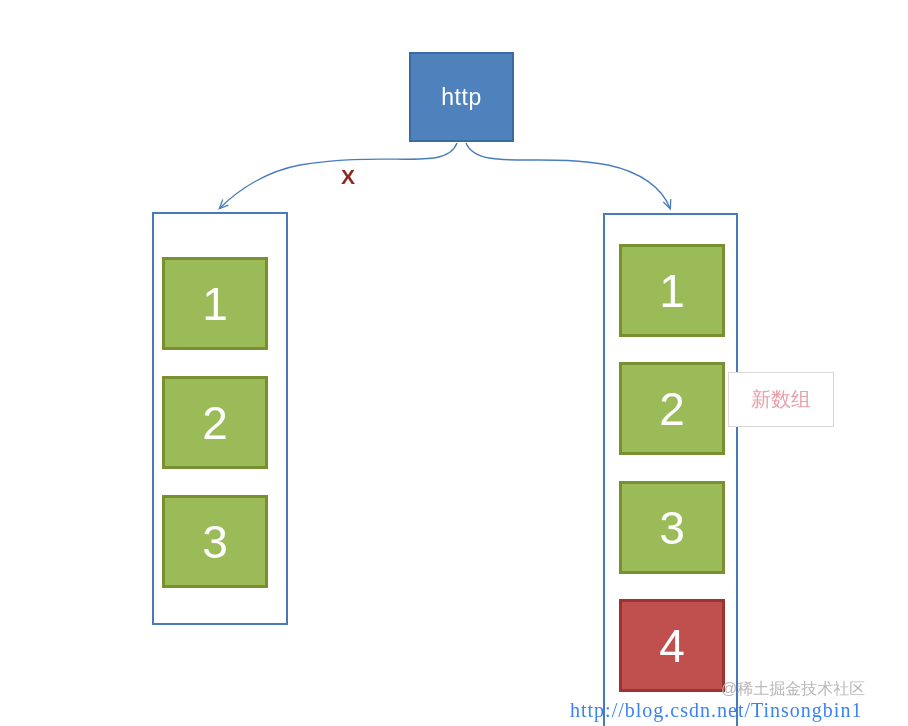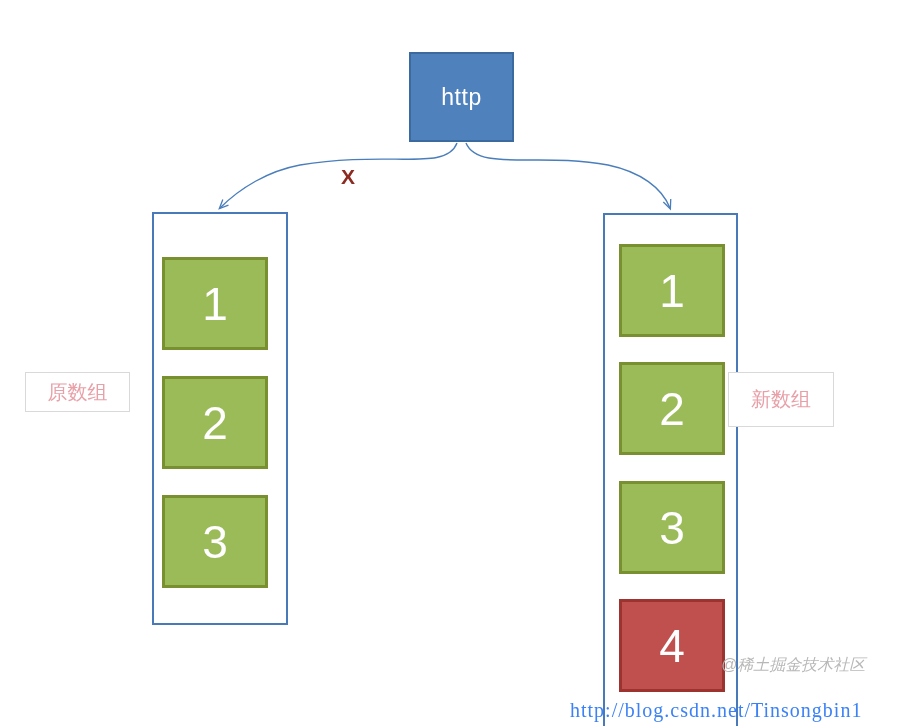--- a/index.html
+++ b/index.html
@@ -141,26 +141,25 @@
     left: 728px;
     top: 372px;
     width: 106px;
     height: 55px;
   }
 
   
   .watermark-brand {
     position: absolute;
     left: 721px;
-    top: 655px;
+    top: 679px;
     color: #B8B8B8;
     font-size: 16px;
     white-space: nowrap;
     font-family: "Liberation Sans", sans-serif;
-    font-style: italic;
   }
   .watermark-url {
     position: absolute;
     left: 570px;
     top: 699px;
     color: #3b82f6;
     font-size: 20px;
     white-space: nowrap;
     font-family: "Liberation Serif", serif;
     letter-spacing: 1px;
@@ -207,19 +206,18 @@
       <span class="cell-value">2</span>
     </div>
     <div class="cell cell-green" id="new-cell-2">
       <span class="cell-value">3</span>
     </div>
     <div class="cell cell-red" id="new-cell-3">
       <span class="cell-value">4</span>
     </div>
   </div>
 
-  <div class="side-label" id="label-old">原数组</div>
   <div class="side-label" id="label-new">新数组</div>
 
   <div class="watermark-brand">@稀土掘金技术社区</div>
   <div class="watermark-url">http://blog.csdn.net/Tinsongbin1</div>
 
 </div>
 
 </body></html>

